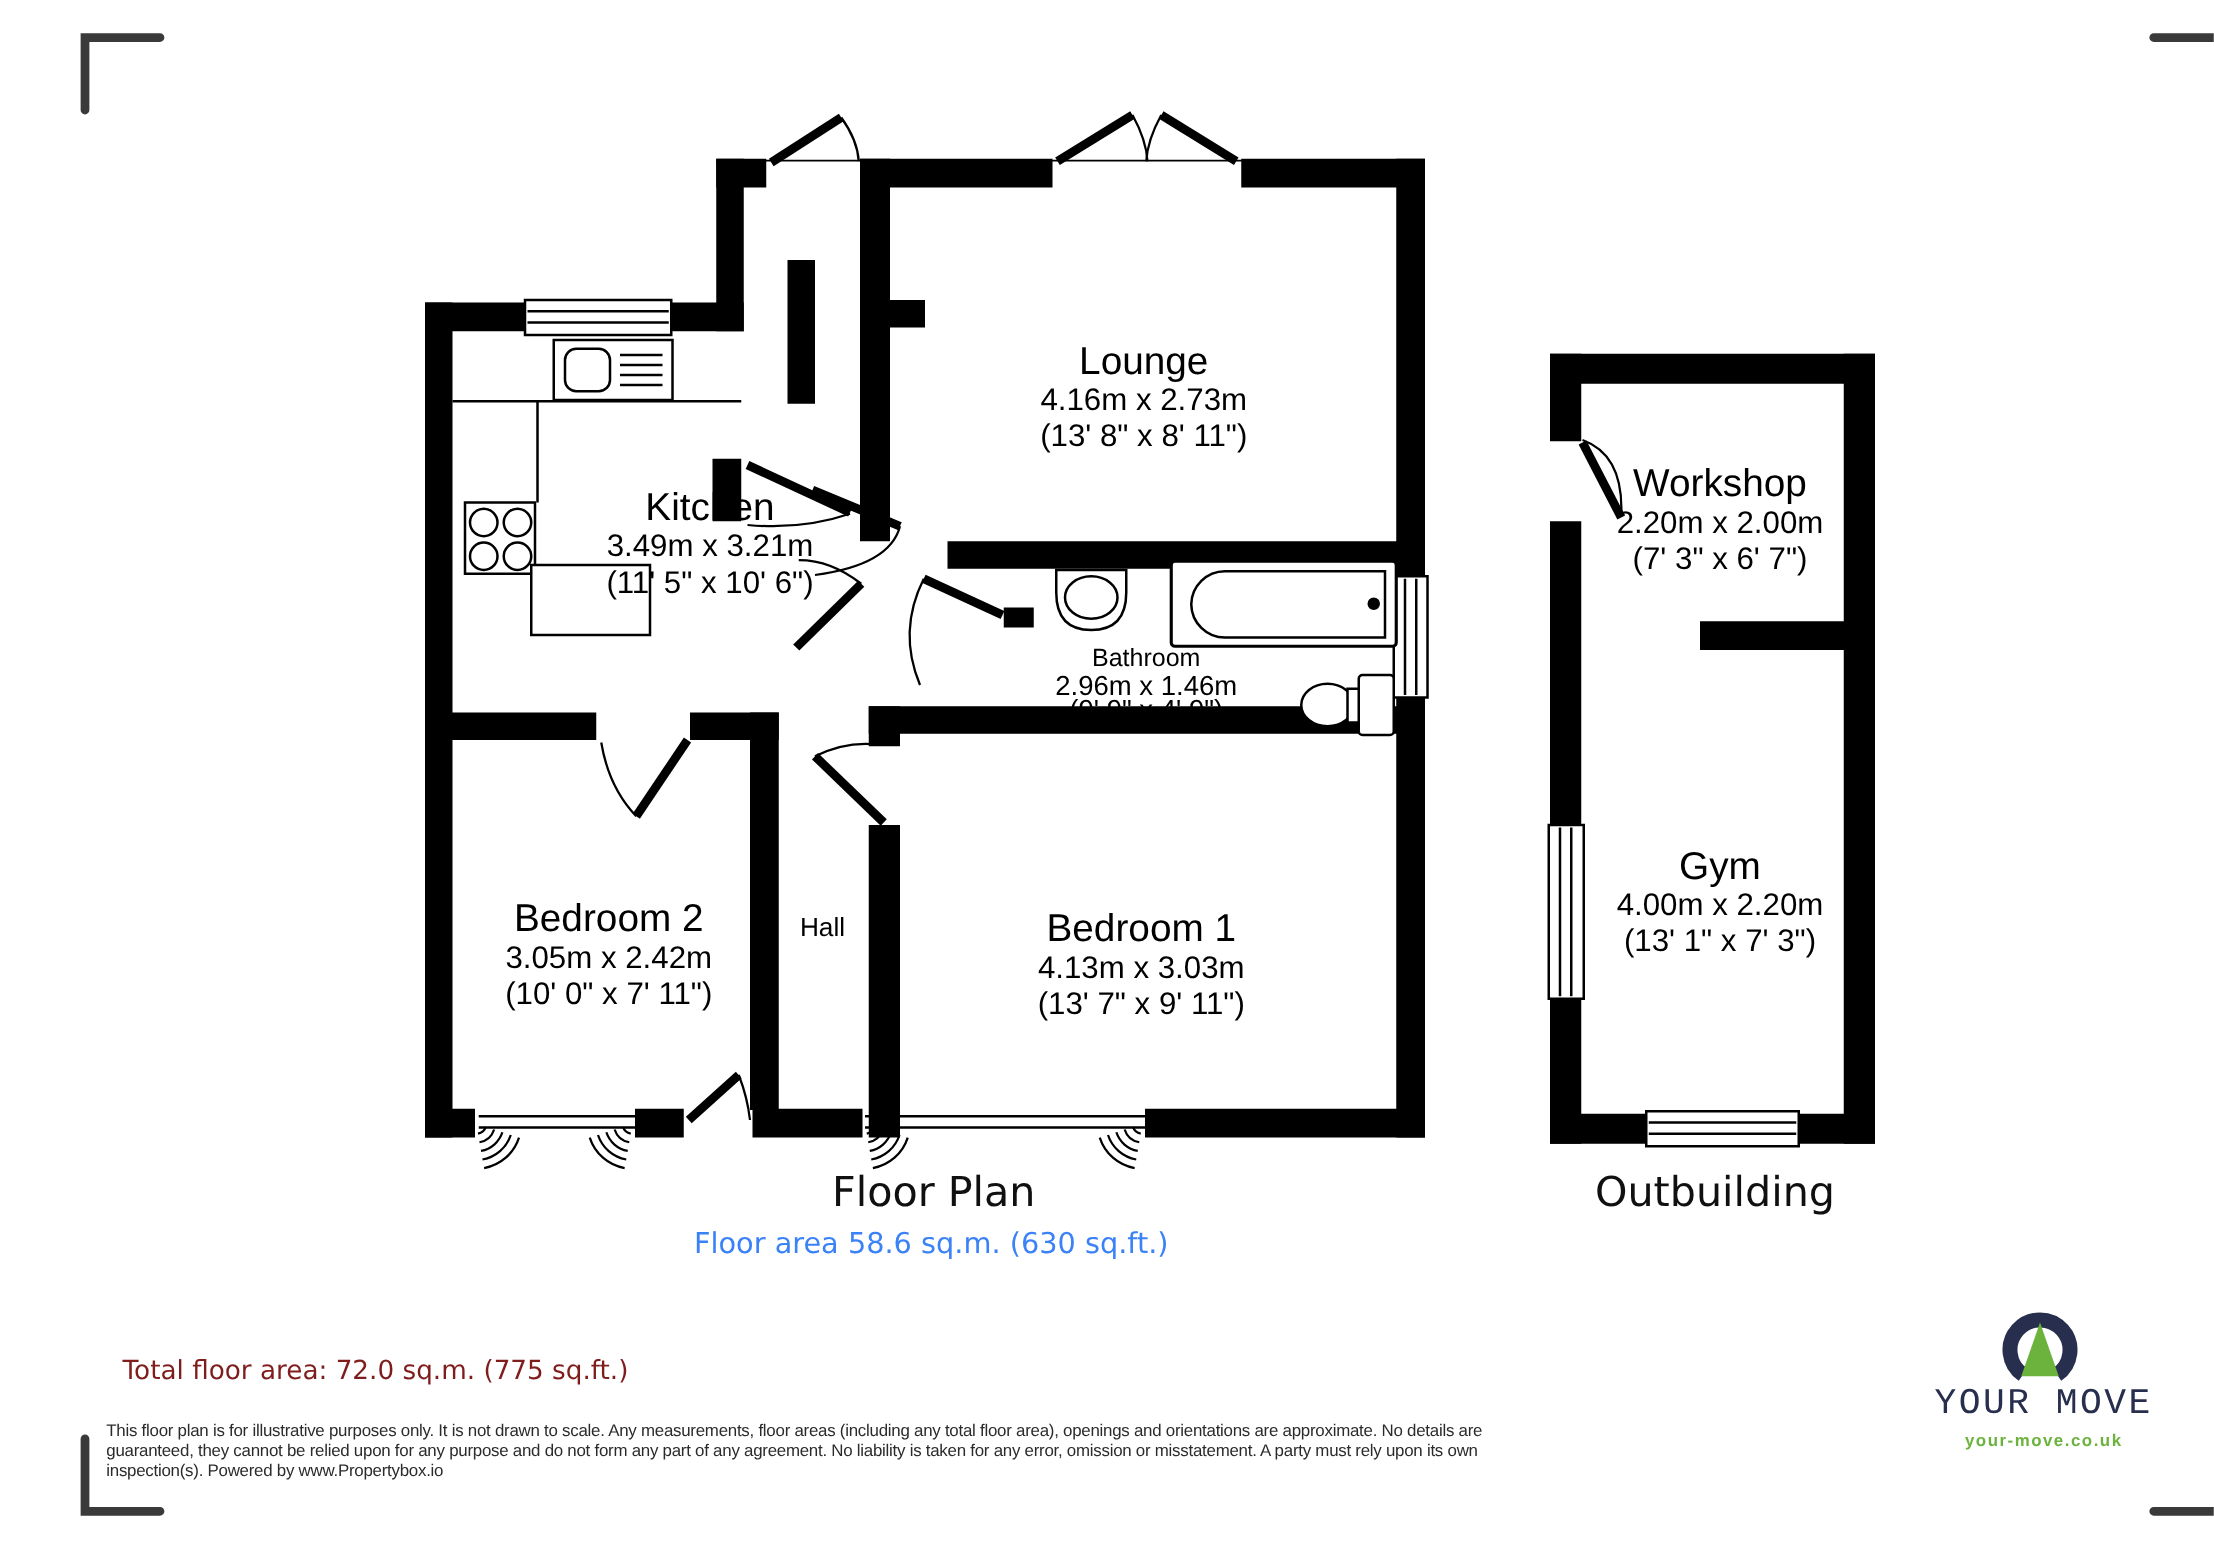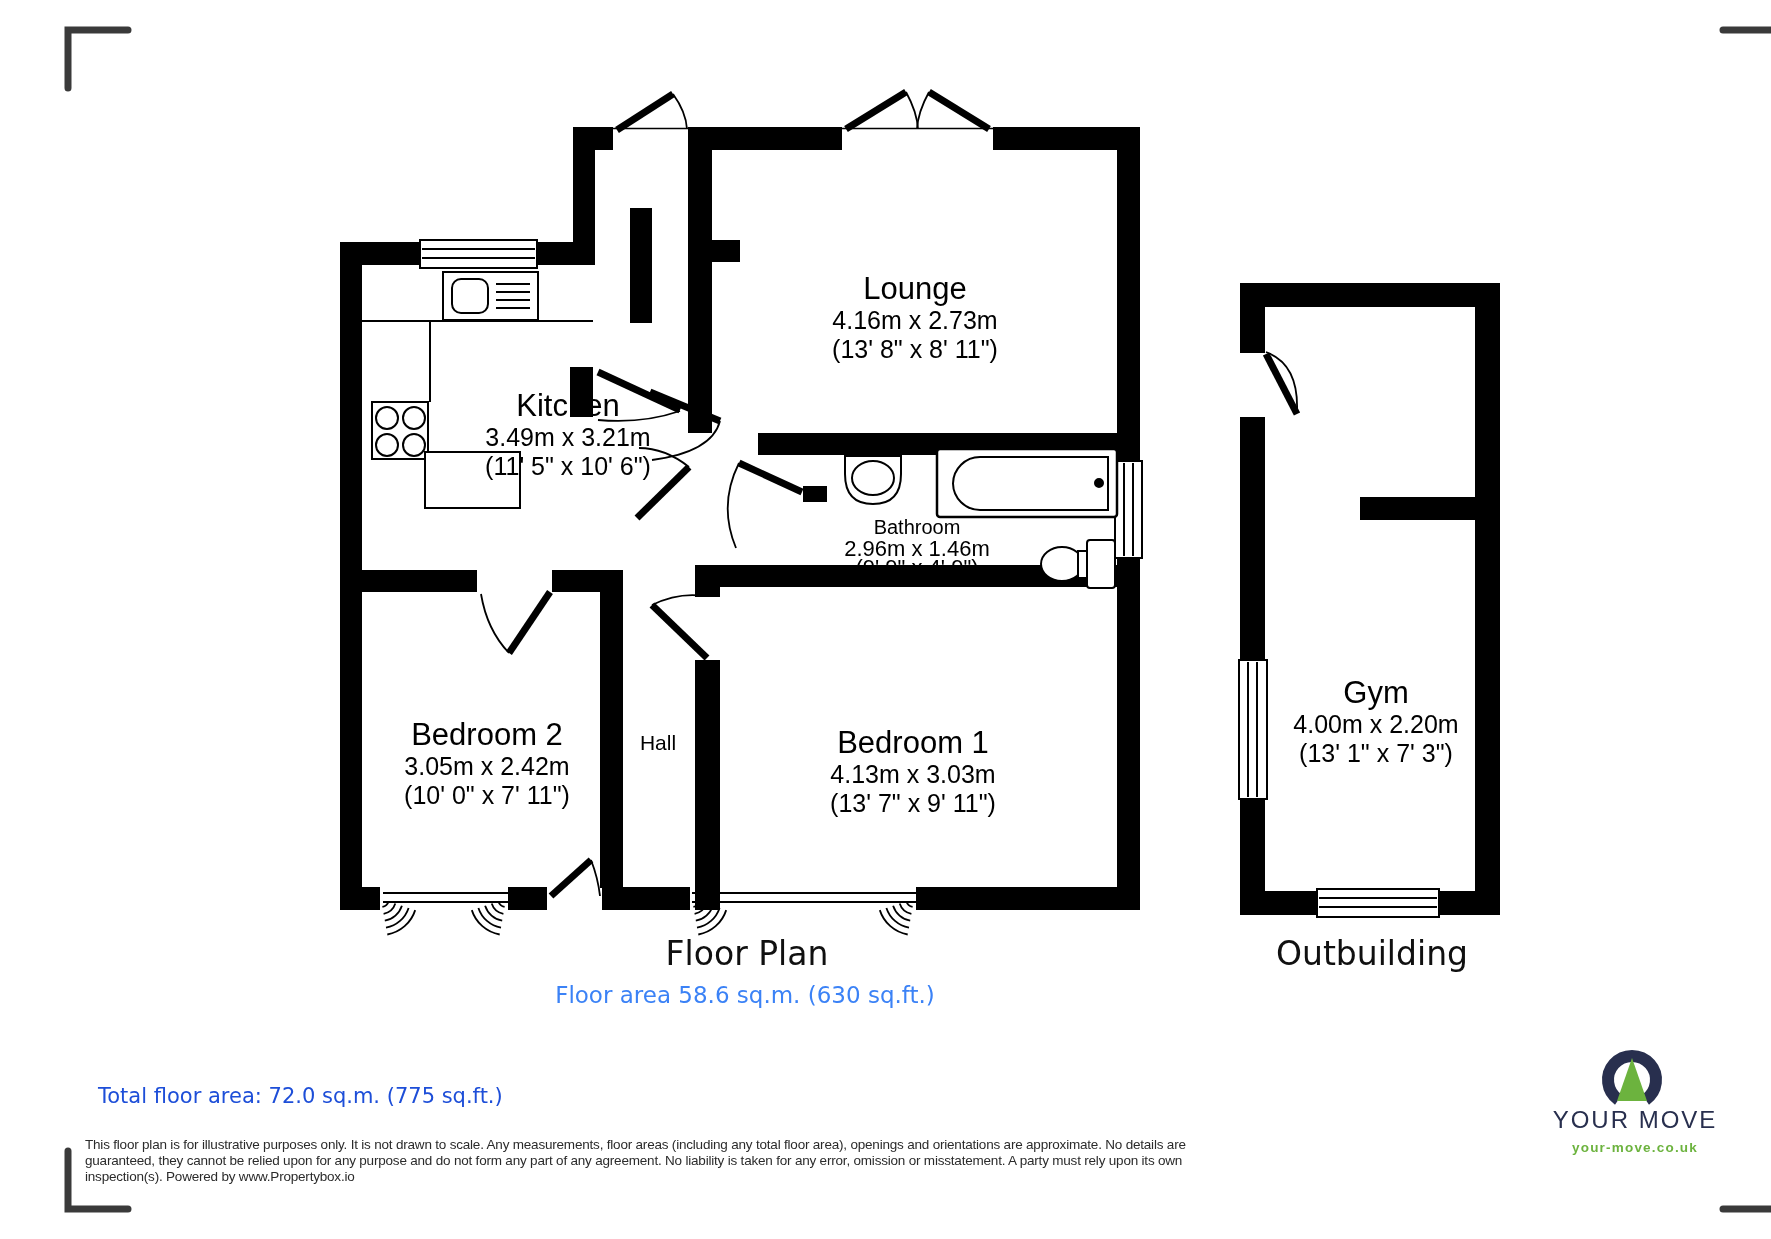--- a/index.html
+++ b/index.html
@@ -10,25 +10,25 @@
   .room-name{font-size:31px;line-height:34px;}
   .room-dim{font-size:25px;line-height:29px;}
   .room-label.small .room-name{font-size:20px;line-height:23px;}
   .room-label.small .room-dim{font-size:22px;line-height:19px;}
   .hall-label{position:absolute;transform:translateX(-50%);font-size:21px;color:#000;}
   .section-title{position:absolute;transform:translateX(-50%);font-family:"DejaVu Sans",sans-serif;
                  font-size:33px;color:#101010;white-space:nowrap;}
   .section-caption{position:absolute;transform:translateX(-50%);font-family:"DejaVu Sans",sans-serif;
                    font-size:23px;line-height:30px;color:#3b82f6;text-align:center;white-space:nowrap;}
   .total-area{position:absolute;left:58px;top:1084px;font-family:"DejaVu Sans",sans-serif;
-              font-size:21px;color:#1d4ed8;}
+              font-size:21px;color:#7f1d1d;}
   .disclaimer{position:absolute;left:45px;top:1137px;font-size:13.5px;line-height:15.9px;
               color:#2b2b2b;letter-spacing:-0.2px;}
   .logo{position:absolute;left:1500px;top:1040px;width:190px;text-align:center;}
-  .logo-brand{font-family:Liberation Sans, sans-serif;font-size:24px;letter-spacing:2px;
+  .logo-brand{font-family:Liberation Mono, monospace;font-size:29px;letter-spacing:2px;
               color:#282f4e;white-space:nowrap;margin-top:2px;}
   .logo-url{font-family:"Liberation Sans",sans-serif;font-size:13.5px;font-weight:bold;
             letter-spacing:1.2px;color:#6cb33e;margin-top:6px;}
 </style>
 </head>
 <body>
 
 <div class="page">
 
   <svg class="plan" width="1771" height="1239" viewBox="0 0 1771 1239">
@@ -227,20 +227,25 @@
   </div>
 
   <div class="room-label" style="left:873px;top:726px">
     <div class="room-name">Bedroom 1</div>
     <div class="room-dim">4.13m x 3.03m</div>
     <div class="room-dim">(13' 7" x 9' 11")</div>
   </div>
 
   <div class="hall-label" style="left:618px;top:731px">Hall</div>
 
+  <div class="room-label" style="left:1336px;top:370px">
+    <div class="room-name">Workshop</div>
+    <div class="room-dim">2.20m x 2.00m</div>
+    <div class="room-dim">(7' 3" x 6' 7")</div>
+  </div>
 
   <div class="room-label" style="left:1336px;top:676px">
     <div class="room-name">Gym</div>
     <div class="room-dim">4.00m x 2.20m</div>
     <div class="room-dim">(13' 1" x 7' 3")</div>
   </div>
 
   <div class="section-title" style="left:707px;top:934px">Floor Plan</div>
   <div class="section-caption" style="left:705px;top:980px">Floor area 58.6 sq.m. (630 sq.ft.)</div>
 

